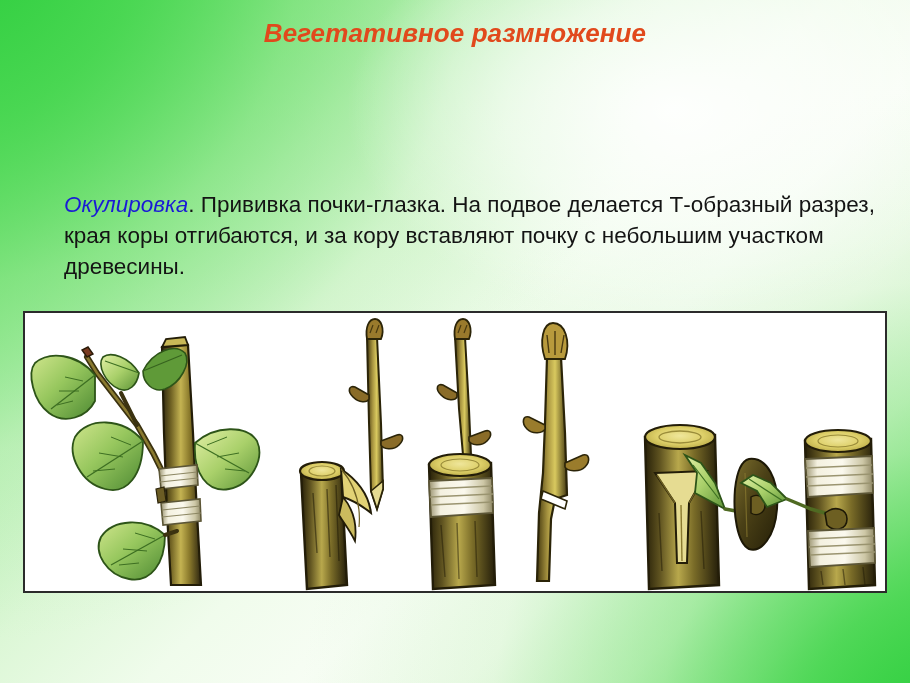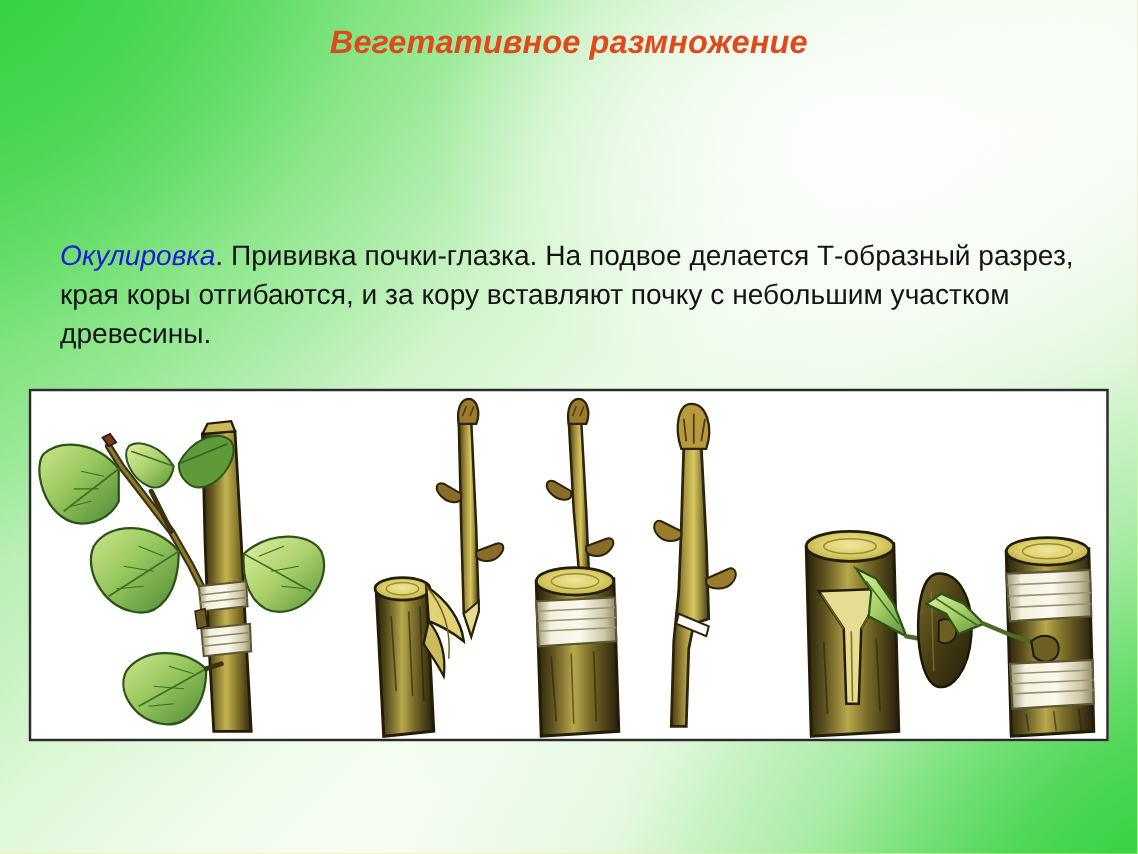--- a/index.html
+++ b/index.html
@@ -13,21 +13,21 @@
     overflow: hidden;
     font-family: "Liberation Sans", sans-serif;
     background: #ffffff;
   }
 
   #slide {
     position: relative;
     width: 910px;
     height: 683px;
     overflow: hidden;
-    background-color: #fde047;
+    background-color: #fef9c3;
     text-decoration: underline;
   }
 
   
   .bg-layer {
     position: absolute;
     inset: 0;
     pointer-events: none;
   }
   .bg-base {
@@ -80,21 +80,21 @@
     font-weight: bold;
     color: #e1491c;
     letter-spacing: 0.1px;
     z-index: 5;
     white-space: nowrap;
   }
 
   
   #body-text {
     position: absolute;
-    left: 48px;
+    left: 64px;
     top: 166px;
     width: 818px;
     font-size: 22.5px;
     line-height: 31px;
     color: #141414;
     z-index: 5;
   }
   #body-term {
     color: #1a1ad6;
     font-style: italic;

